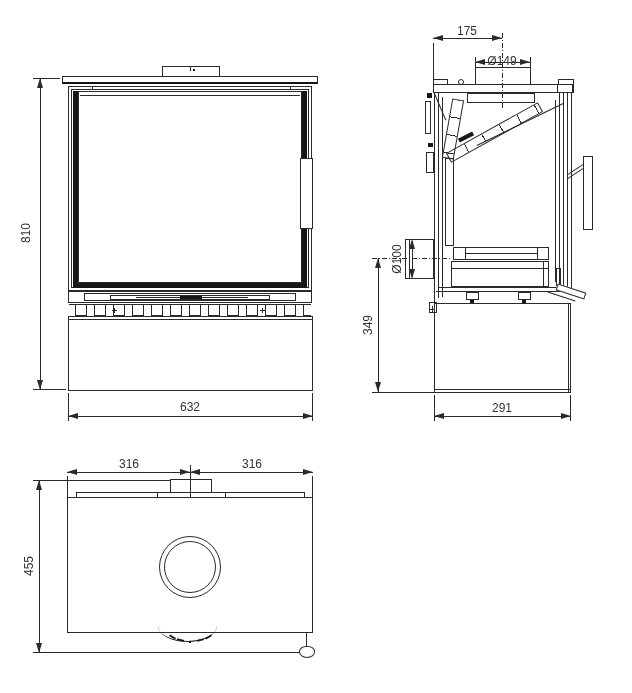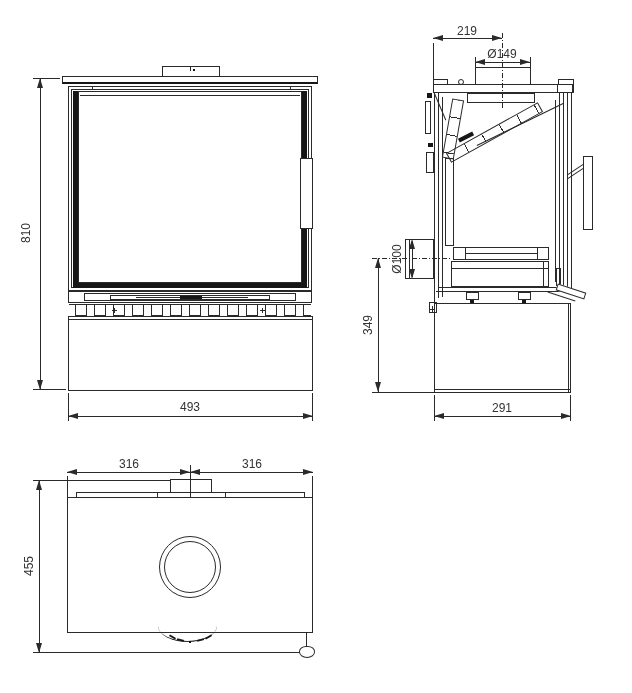--- a/index.html
+++ b/index.html
@@ -69,21 +69,21 @@
     <div class="arr au" style="left:37px;top:78px;"></div>
     <div class="arr ad" style="left:37px;top:380px;"></div>
     <div class="h" style="left:33px;top:78px;width:27px;"></div>
     <div class="h" style="left:33px;top:389px;width:33px;"></div>
     <div class="lbl rot" style="left:-4px;top:226px;">810</div>
     <div class="h" style="left:68px;top:416px;width:245px;"></div>
     <div class="arr al" style="left:68px;top:413px;"></div>
     <div class="arr ar" style="left:303px;top:413px;"></div>
     <div class="v" style="left:68px;top:393px;height:28px;"></div>
     <div class="v" style="left:312px;top:393px;height:28px;"></div>
-    <div class="lbl" style="left:160px;top:400px;">493</div>
+    <div class="lbl" style="left:160px;top:400px;">632</div>
   </div>
 
   <div class="grp">
     <div class="bx" style="left:475px;top:67px;width:56px;height:18px;border-bottom:none;"></div>
     <div class="v dashv" style="left:502px;top:33px;height:75px;background-color:transparent;"></div>
     <div class="bx" style="left:433px;top:84px;width:141px;height:9px;"></div>
     <div class="bx" style="left:433px;top:79px;width:15px;height:6px;"></div>
     <div class="bx" style="left:558px;top:79px;width:16px;height:6px;"></div>
     <div class="bx rnd" style="left:458px;top:79px;width:6px;height:6px;"></div>
     <div class="bx" style="left:467px;top:93px;width:68px;height:10px;"></div>
@@ -134,27 +134,27 @@
     <div class="bx" style="left:405px;top:239px;width:29px;height:40px;"></div>
     <div class="v" style="left:409px;top:239px;height:40px;"></div>
     <div class="h dashh" style="left:372px;top:258px;width:78px;background-color:transparent;"></div>
   </div>
 
   <div class="grp">
     <div class="h" style="left:433px;top:38px;width:69px;"></div>
     <div class="arr al" style="left:433px;top:35px;"></div>
     <div class="arr ar" style="left:492px;top:35px;"></div>
     <div class="v" style="left:433px;top:43px;height:36px;"></div>
-    <div class="lbl" style="left:437px;top:24px;">219</div>
+    <div class="lbl" style="left:437px;top:24px;">175</div>
     <div class="h" style="left:475px;top:62px;width:55px;"></div>
     <div class="arr al" style="left:475px;top:59px;"></div>
     <div class="arr ar" style="left:520px;top:59px;"></div>
     <div class="v" style="left:475px;top:57px;height:10px;"></div>
     <div class="v" style="left:530px;top:57px;height:10px;"></div>
-    <div class="lbl" style="left:472px;top:47px;">Ø149</div>
+    <div class="lbl" style="left:472px;top:54px;">Ø149</div>
     <div class="v" style="left:412px;top:241px;height:36px;"></div>
     <div class="arr au" style="left:409px;top:239px;"></div>
     <div class="arr ad" style="left:409px;top:269px;"></div>
     <div class="lbl rot" style="left:367px;top:252px;">Ø100</div>
     <div class="v" style="left:378px;top:258px;height:134px;"></div>
     <div class="arr au" style="left:375px;top:258px;"></div>
     <div class="arr ad" style="left:375px;top:382px;"></div>
     <div class="h" style="left:372px;top:392px;width:62px;"></div>
     <div class="lbl rot" style="left:338px;top:318px;">349</div>
     <div class="h" style="left:434px;top:416px;width:137px;"></div>

